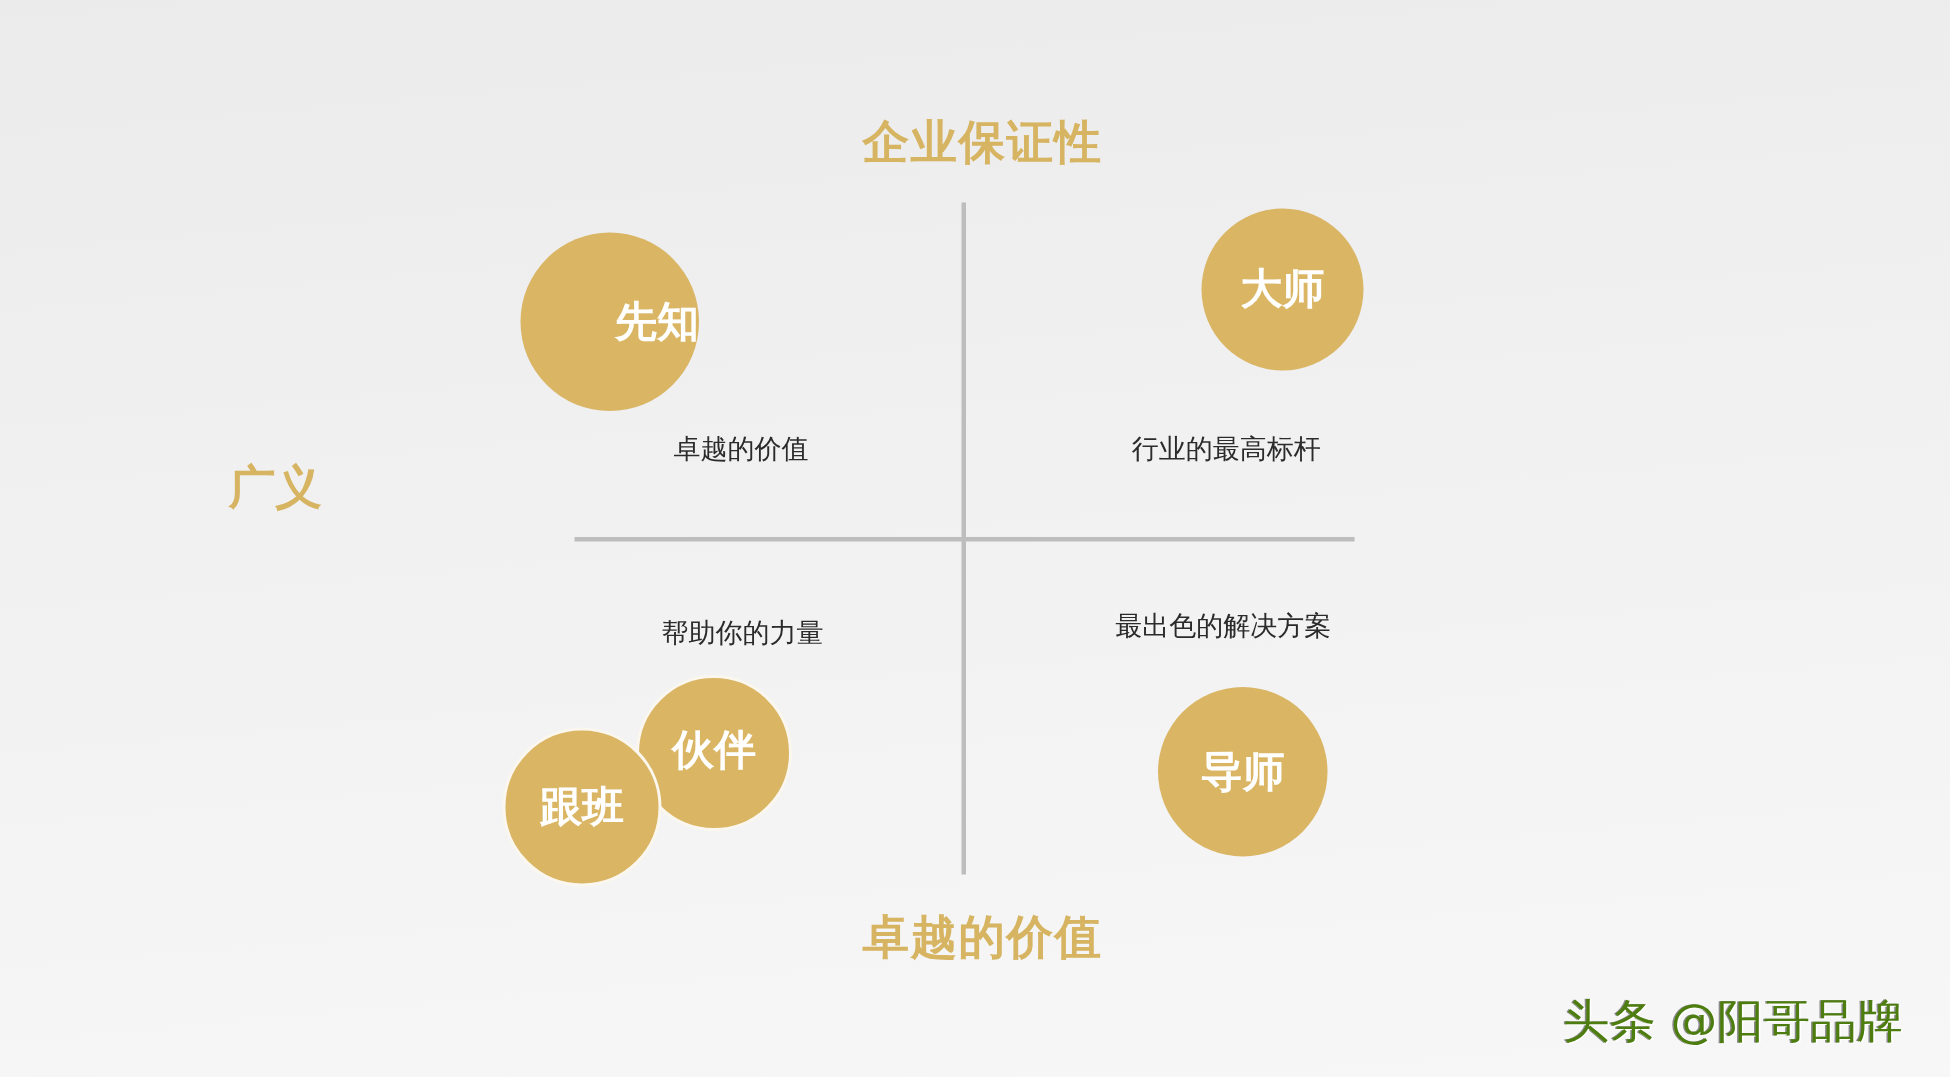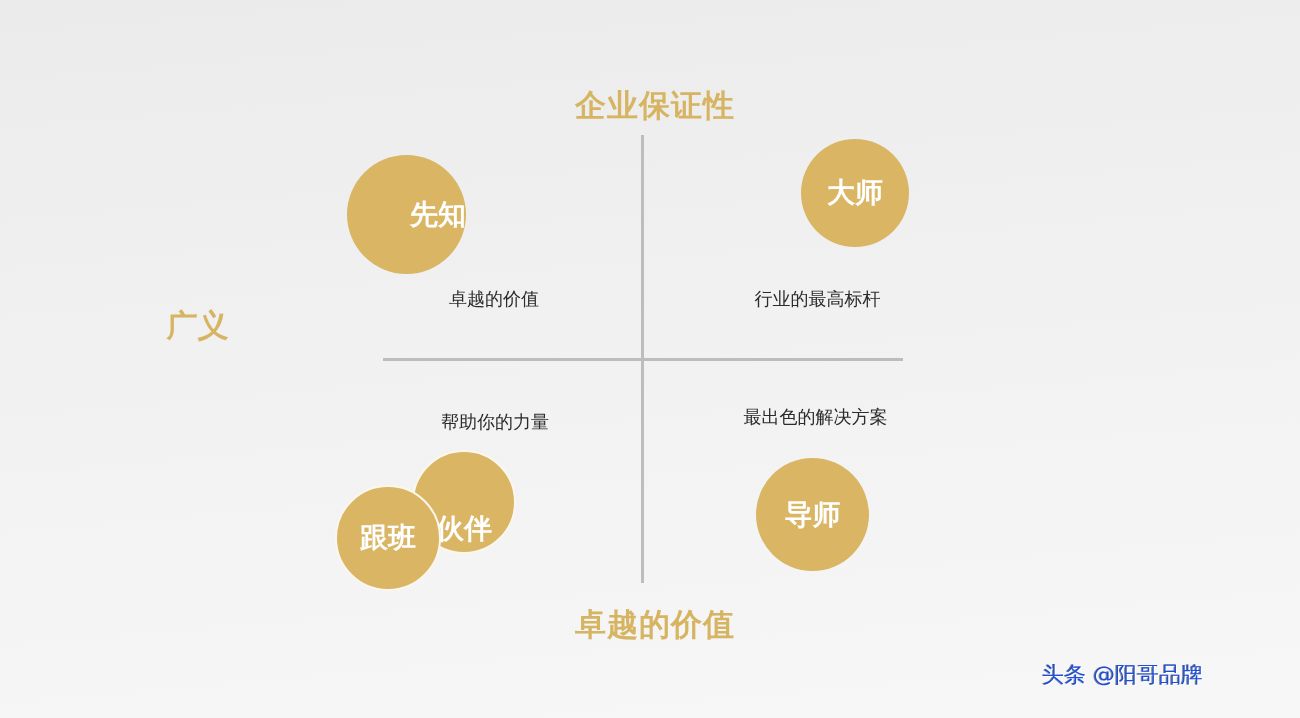--- a/index.html
+++ b/index.html
@@ -22,55 +22,55 @@
   }
   .hline { background: #bdbdbd; height: 3px; }
   .vline { background: #bdbdbd; width: 3px; }
   .circle {
     border-radius: 50%; background: #d9b564;
     display: flex; align-items: center; justify-content: center;
     color: #ffffff; font-weight: bold; font-size: 28px; box-sizing: border-box;
   }
   .circle.ring { border: 2px solid #fbf7ee; }
   .watermark {
-    color: #1d4ed8; font-size: 22px; white-space: nowrap;
+    color: #4d7c0f; font-size: 31px; white-space: nowrap;
     text-shadow: 1px 1px 0 #fff, -1px 0 0 #888;
   }
 </style>
 </head>
 <body>
 
 <div class="abs vline" style="left:641px; top:135px; height:448px;"></div>
 <div class="abs hline" style="left:383px; top:358px; width:520px;"></div>
 
-<div class="abs axis-label" style="left:555px; top:74px; width:200px;margin-top:11px;">企业保证性</div>
+<div class="abs axis-label" style="left:555px; top:74px; width:200px;">企业保证性</div>
 <div class="abs axis-label" style="left:555px; top:604px; width:200px;">卓越的价值</div>
 
-<div class="abs side-label" style="left:70px; top:300px; width:255px;">
+<div class="abs side-label" style="left:56px; top:300px; width:255px;">
   <div>广义</div>
 </div>
 <div class="abs side-label" style="left:975px; top:300px; width:255px;">
 </div>
 
 <div class="abs circle" style="left:347px; top:155px; width:119px; height:119px;justify-content:flex-end;">
   <span>先知</span>
 </div>
 <div class="abs quad-text" style="left:394px; top:287px; width:200px;">卓越的价值</div>
 
 <div class="abs circle" style="left:801px; top:139px; width:108px; height:108px;">
   <span>大师</span>
 </div>
 <div class="abs quad-text" style="left:695px; top:287px; width:245px;">行业的最高标杆</div>
 
 <div class="abs quad-text" style="left:395px; top:410px; width:200px;">帮助你的力量</div>
-<div class="abs circle ring" style="left:412px; top:450px; width:104px; height:104px; padding-bottom:4px;align-items:flex-end;">
+<div class="abs circle ring" style="left:424px; top:450px; width:104px; height:104px; padding-bottom:4px;">
   <span>伙伴</span>
 </div>
 <div class="abs circle ring" style="left:335px; top:485px; width:106px; height:106px;">
   <span>跟班</span>
 </div>
 
 <div class="abs quad-text" style="left:688px; top:405px; width:255px;">最出色的解决方案</div>
-<div class="abs circle" style="left:756px; top:458px; width:113px; height:113px;">
+<div class="abs circle" style="left:772px; top:458px; width:113px; height:113px;">
   <span>导师</span>
 </div>
 
 <div class="abs watermark" style="left:1042px; top:660px;">头条 @阳哥品牌</div>
 
 </body></html>

